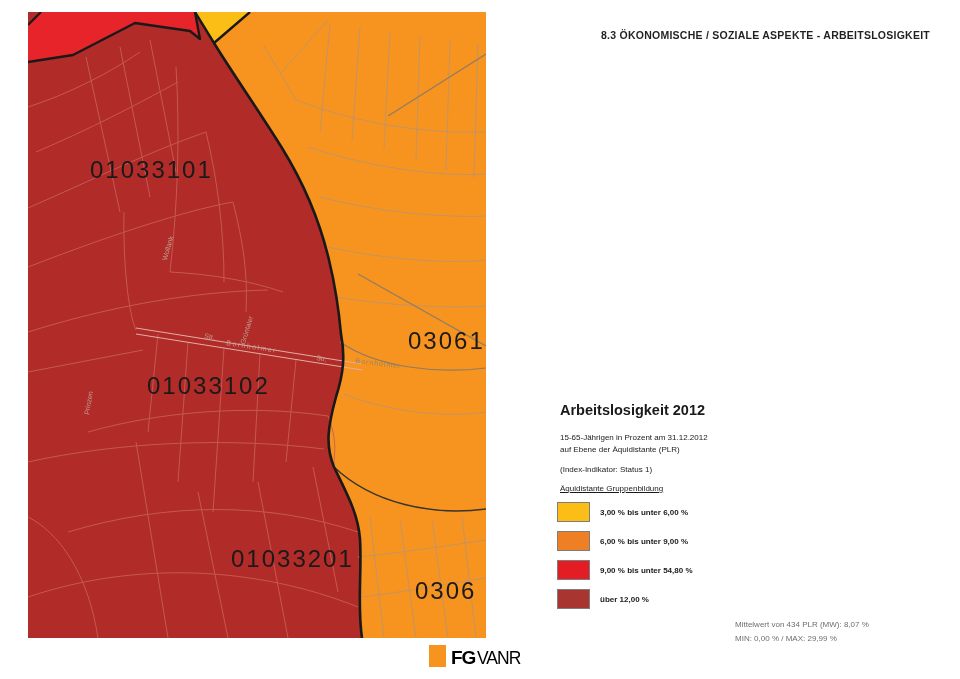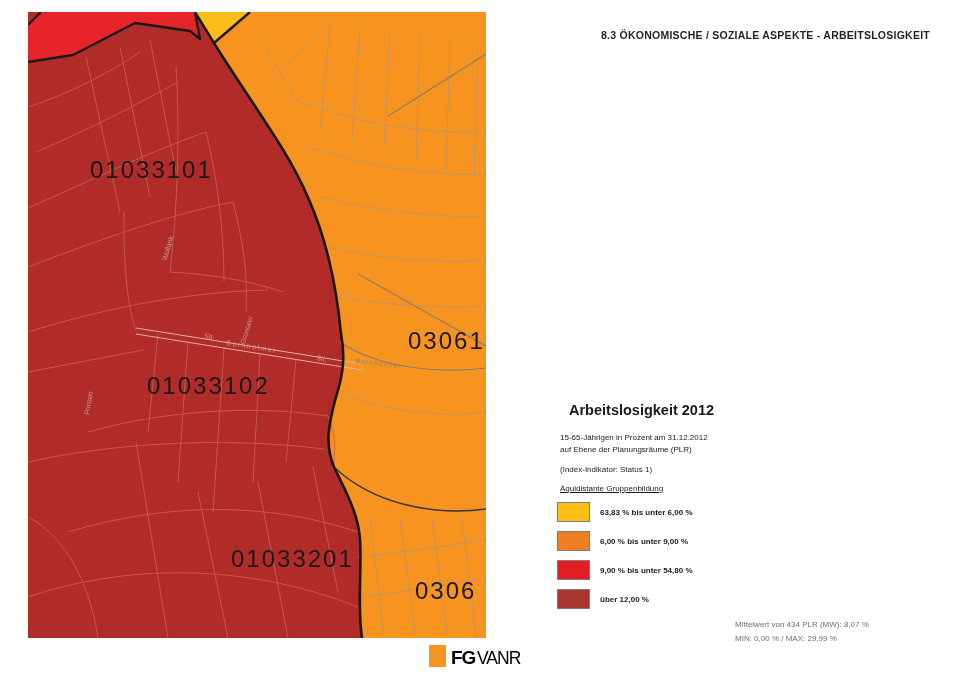--- a/index.html
+++ b/index.html
@@ -26,21 +26,21 @@
   .s2 { left:199px; top:327px; transform:rotate(9deg); letter-spacing:1.5px;}
   .s3 { left:289px; top:342px; transform:rotate(10deg); }
   .s4 { left:328px; top:345px; transform:rotate(7deg); letter-spacing:1px;}
   .s5 { left:211px; top:331px; transform:rotate(-73deg); }
   .s6 { left:133px; top:247px; transform:rotate(-74deg); }
   .s7 { left:55px;  top:402px; transform:rotate(-80deg); }
   .map-notch { position:absolute; left:429px; top:645px; width:17px; height:22px; }
 
   
   .legend { position:absolute; left:557px; top:402px; width:370px; color:#1a1a1a; }
-  .lg-title { font-size:14.5px; font-weight:700; margin-left:12px; }
+  .lg-title { font-size:14.5px; font-weight:700; margin-left:3px; }
   .lg-desc  { margin:14px 0 0 3px; font-size:8px; line-height:11.5px; }
   .lg-note  { margin:10px 0 0 3px; font-size:8px; }
   .lg-group { margin:10px 0 0 3px; font-size:8px; font-weight:400; text-decoration:underline; }
   .lg-items { margin-top:9px; }
   .lg-item  { display:flex; align-items:center; height:20px; margin-bottom:9px; }
   .lg-sw    { width:33px; height:20px; border:1px solid #7d7d7d; flex:0 0 auto; }
   .lg-lab   { margin-left:10px; font-size:8px; font-weight:700; }
   .lg-stats { position:absolute; left:735px; top:618px; font-size:8px; line-height:14px; color:#6e6e6e; }
 
   
@@ -160,28 +160,28 @@
     <span class="slabel son-red s6">Wollank</span>
     <span class="slabel son-red s7">Prinzen</span>
   </div>
 
   <div class="map-notch" style="background: rgb(246, 148, 31);"></div>
 
   <div class="legend">
     <div class="lg-title">Arbeitslosigkeit 2012</div>
     <div class="lg-desc">
       <div>15-65-Jährigen in Prozent am 31.12.2012</div>
-      <div>auf Ebene der Planungsräume (PLR)</div>
+      <div>auf Ebene der Äquidistante (PLR)</div>
     </div>
     <div class="lg-note">(Index-Indikator: Status 1)</div>
     <div class="lg-group">Äquidistante Gruppenbildung</div>
     <div class="lg-items">
       <div class="lg-item">
         <div class="lg-sw" style="background: rgb(251, 189, 22);"></div>
-        <div class="lg-lab">63,83 % bis unter 6,00 %</div>
+        <div class="lg-lab">3,00 % bis unter 6,00 %</div>
       </div>
       <div class="lg-item">
         <div class="lg-sw" style="background: rgb(238, 127, 37);"></div>
         <div class="lg-lab">6,00 % bis unter 9,00 %</div>
       </div>
       <div class="lg-item">
         <div class="lg-sw" style="background: rgb(226, 29, 36);"></div>
         <div class="lg-lab">9,00 % bis unter 54,80 %</div>
       </div>
       <div class="lg-item">

